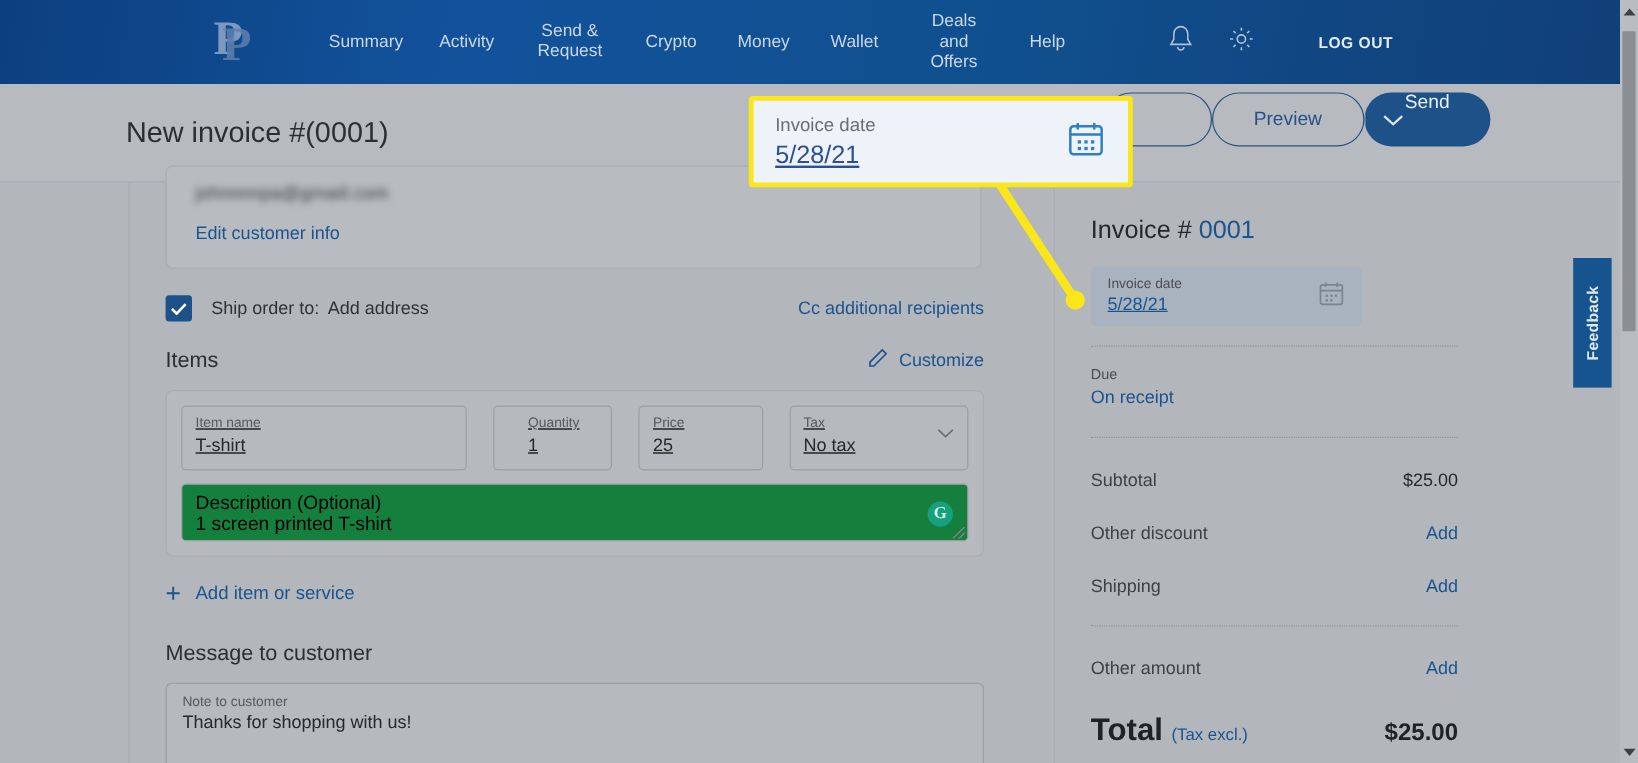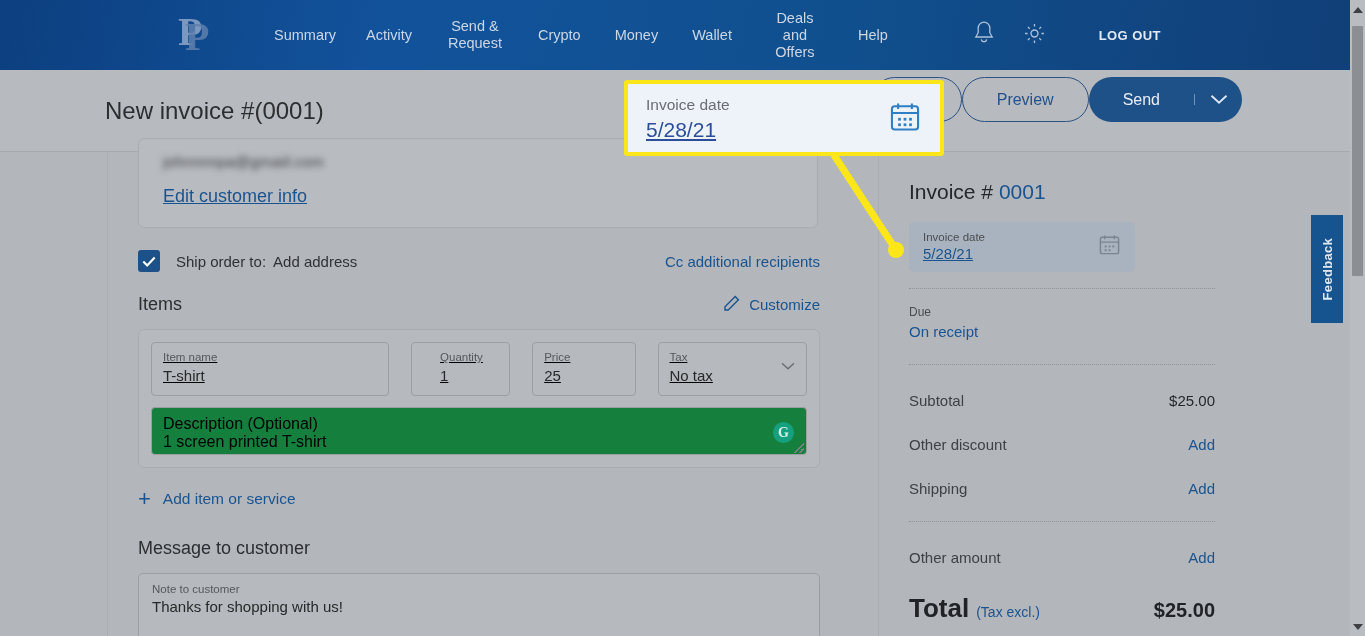--- a/index.html
+++ b/index.html
@@ -56,22 +56,22 @@
     position: absolute; right: 108px; top: 7px;
     display: flex; align-items: center; 
   }
   .btn-ghost {
     border: 1px solid #2c5282; color: #23518a; background: transparent;
     border-radius: 26px; height: 45px; padding: 0 34px;
     font-size: 16px; font-family: "Liberation Sans", sans-serif; cursor: pointer;
     display: flex; align-items: center; justify-content: center;
   }
   .btn-send-group {
-    display: flex; align-items: center; background: #1f5189;
-    border-radius: 26px; height: 45px; overflow: hidden; cursor: pointer;
+    display: flex; align-items: flex-start; background: #1f5189;
+    border-radius: 26px; height: 45px; overflow: hidden; cursor: pointer; flex-direction: column;
   }
   .btn-send {
     color: #e7eef6; font-size: 16px; padding: 0 34px;
     display: flex; align-items: center; background: transparent; border: 0;
     font-family: "Liberation Sans", sans-serif; cursor: pointer;
   }
   .btn-send-caret {
     width: 48px; display: flex; align-items: center; justify-content: center;
     border-left: 1px solid #6e93bb;
   }
@@ -91,21 +91,21 @@
   .cust-card {
     margin-top: -14px; width: 680px; background: #b8bbc0;
     border: 1px solid #a9acb1; border-radius: 6px;
     padding: 14px 24px 20px 24px;
   }
   .cust-email {
     font-size: 15px; color: #3a3c3f; filter: blur(3.1px); height: 19px;
     letter-spacing: .2px; user-select: none;
   }
   .link { color: #1a5490; cursor: pointer; }
-  .edit-cust { font-size: 18px; margin-top: 14px; text-decoration: underline; }
+  .edit-cust { font-size: 15px; margin-top: 14px; }
 
   
   .shiprow {
     display: flex; align-items: center; margin-top: 22px; width: 682px;
   }
   .chk {
     width: 22px; height: 22px; background: #1c5189; border-radius: 3px;
     display: flex; align-items: center; justify-content: center; cursor: pointer;
   }
   .shiptxt { margin-left: 16px; font-size: 15px; color: #303235; }

